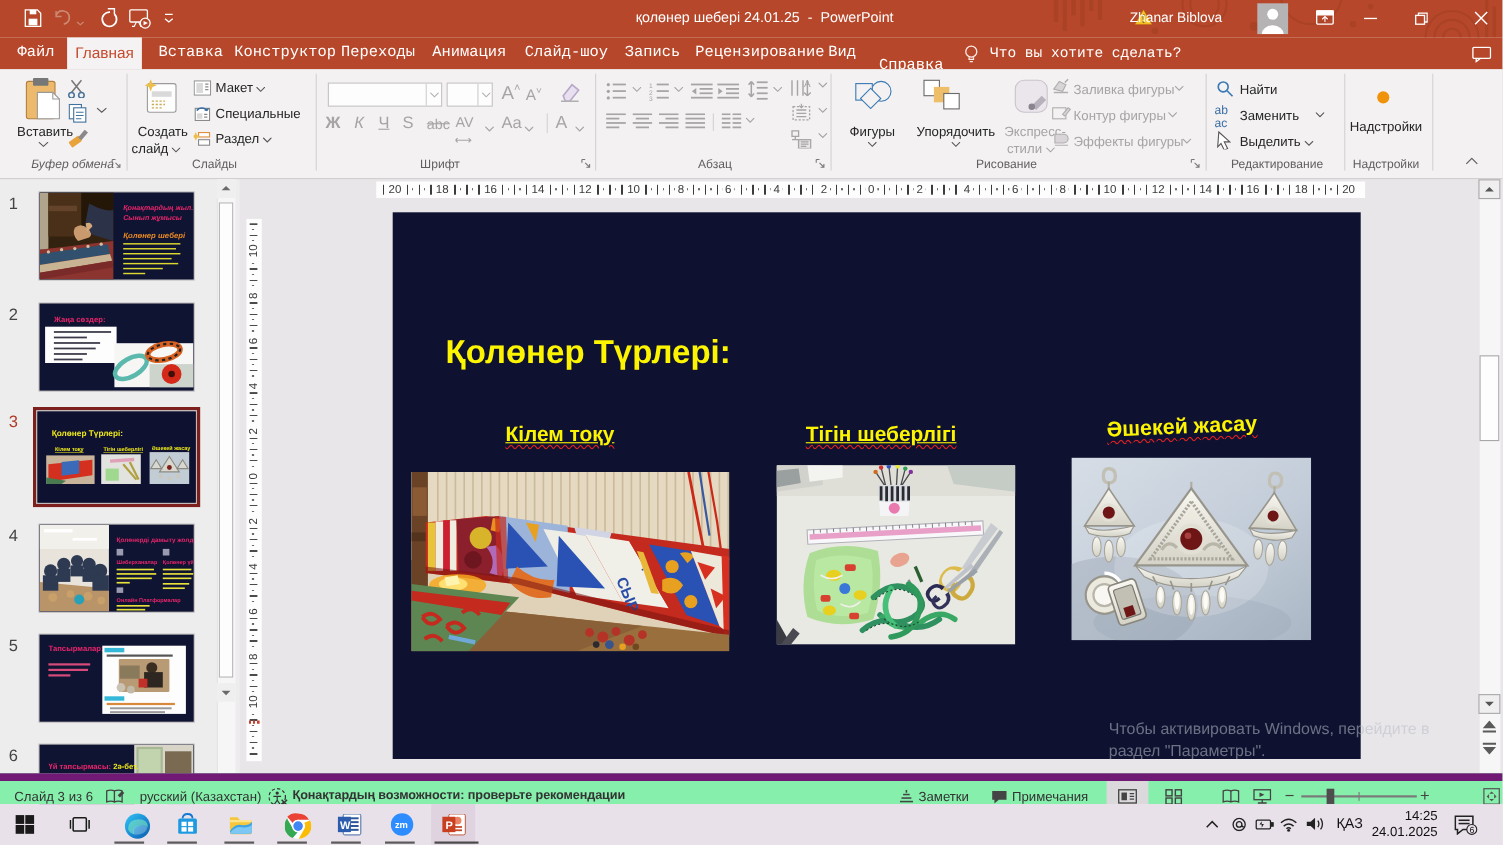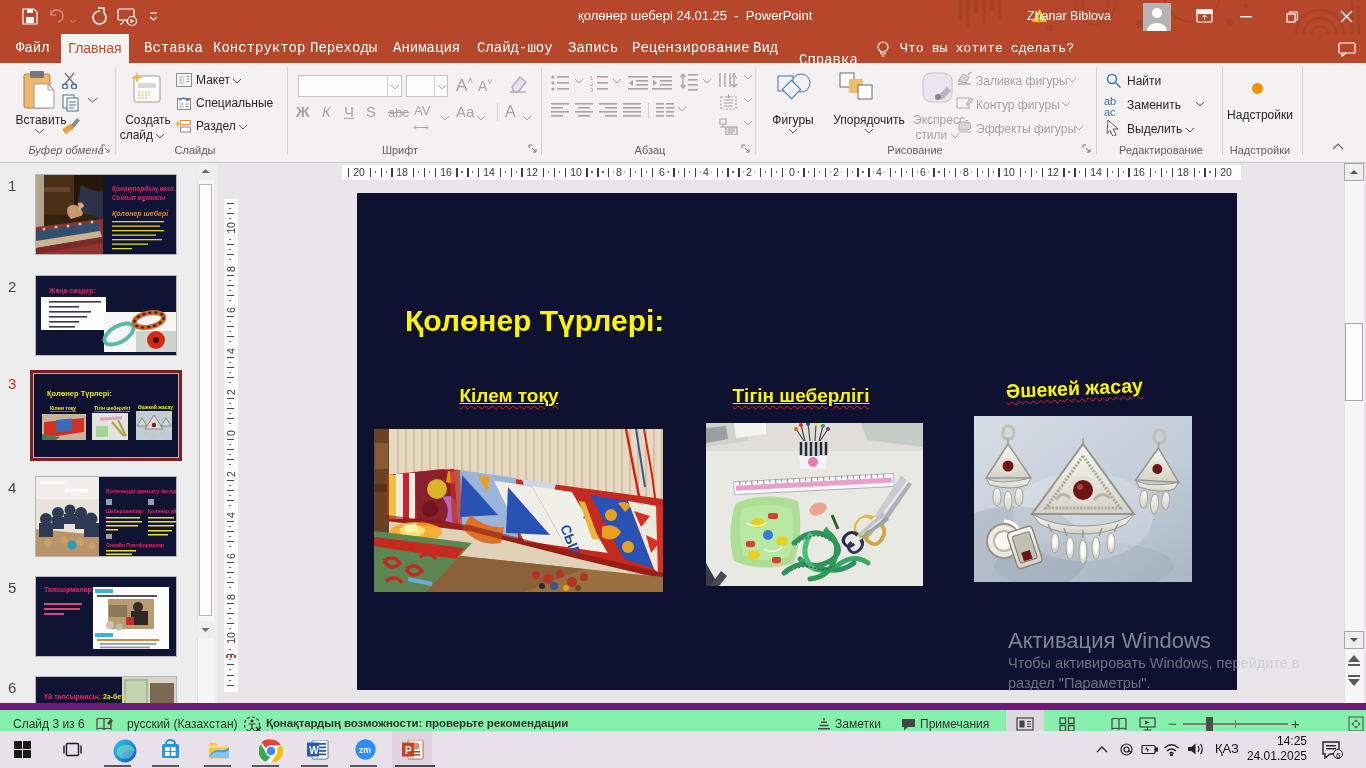--- a/index.html
+++ b/index.html
@@ -958,21 +958,20 @@
 <div class="abs" style="left:1126px;top:468px;width:20px;height:18px;background:#f0eff0;border:1px solid #a8a6a7;"><svg width="18" height="16">
         <path d="M5 6 l4 4 l4 -4 z" fill="#555"></path>
       </svg></div>
 <svg class="abs" style="left:1129px;top:492px" width="14" height="15">
       <path d="M7 0 l6 7 h-12 z M1 9 h12 v2 h-12 z" fill="#5a5a5a"></path>
     </svg>
 <svg class="abs" style="left:1129px;top:512px" width="14" height="15">
       <path d="M1 0 h12 v2 h-12 z M7 11 l6 -7 h-12 z" fill="#5a5a5a"></path>
     </svg>
 
-<div class="abs" style="left:790px;top:465px;color:rgba(195,200,210,0.62);font-size:22px;">Активация Windows</div>
 <div class="abs" style="left:790px;top:492px;color:rgba(185,190,200,0.55);font-size:14.5px;">Чтобы активировать Windows, перейдите в</div>
 <div class="abs" style="left:790px;top:512px;color:rgba(185,190,200,0.55);font-size:14.5px;">раздел "Параметры".</div>
 </div>
 
 <div id="statusbar">
  <div class="abs" style="left:13px;top:7px;font-size:12px;">Слайд 3 из 6</div>
  <svg class="abs" style="left:96px;top:7px" width="18" height="15" fill="none" stroke="#444" stroke-width="1.2">
   <path d="M1 2 q4 -1.5 7 0 v10 q-3 -1.5 -7 0 z M8 2 q4 -1.5 7 0 v10 q-3 -1.5 -7 0 z"></path>
       <path d="M11 6 l4 -4 l2 2 l-4 4 z" fill="#444" stroke="none"></path>
  </svg>

